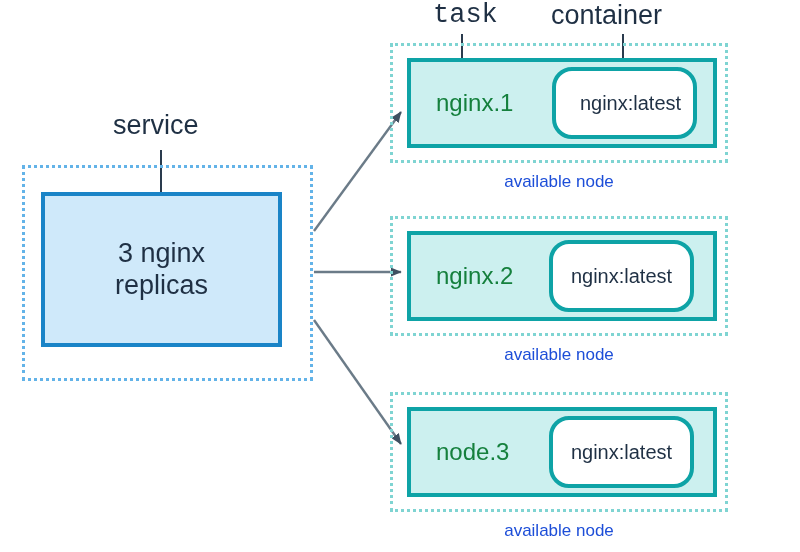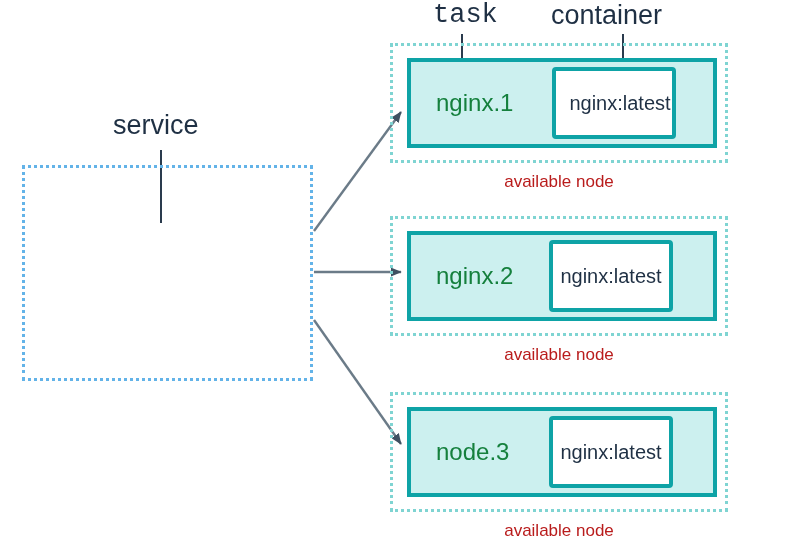--- a/index.html
+++ b/index.html
@@ -59,21 +59,21 @@
     justify-content: center;
   }
   .service-box-label {
     color: #1f3044;
     font-size: 27px;
     line-height: 1.18;
     text-align: center;
   }
   .group-caption {
     position: absolute;
-    color: #b91c1c;
+    color: #1d4ed8;
     font-size: 17px;
     text-align: center;
     white-space: nowrap;
   }
   .manager-caption {
     left: 22px;
     top: 354px;
     width: 291px;
   }
 
@@ -99,25 +99,25 @@
     position: absolute;
     left: 25px;
     top: 50%;
     transform: translateY(-50%);
     color: #15803d;
     font-size: 24px;
     white-space: nowrap;
   }
   .container-box {
     position: absolute;
-    width: 124px;
+    width: 145px;
     height: 72px;
     background: #ffffff;
     border: 4px solid #0ea3a6;
-    border-radius: 4px;
+    border-radius: 20px;
     box-sizing: border-box;
     display: flex;
     align-items: center;
     justify-content: center;
   }
   .container-label {
     color: #1f3044;
     font-size: 20px;
     white-space: nowrap;
   }
@@ -168,20 +168,26 @@
     <line x1="462" y1="34" x2="462" y2="86" stroke="#2a3b4d" stroke-width="2"></line>
     <line x1="623" y1="34" x2="623" y2="84" stroke="#2a3b4d" stroke-width="2"></line>
   </svg>
 
   <div class="callout" style="left:113px; top:112px;text-align:center;">service</div>
   <div class="callout" style="left:433px; top:2px;font-family:Liberation Mono, monospace;">task</div>
   <div class="callout" style="left:551px; top:2px;">container</div>
 
   <div class="manager-group"></div>
 
+  <div class="service-box">
+    <div class="service-box-label">
+      <span>3 nginx</span><br>
+      <span>replicas</span>
+    </div>
+  </div>
 
 
   <div class="node-group n1"></div>
   <div class="task-box n1">
     <div class="task-label">nginx.1</div>
   </div>
   <div class="container-box n1">
     <span class="container-label">nginx:latest</span>
   </div>
   <div class="group-caption node-caption n1">available node</div>

